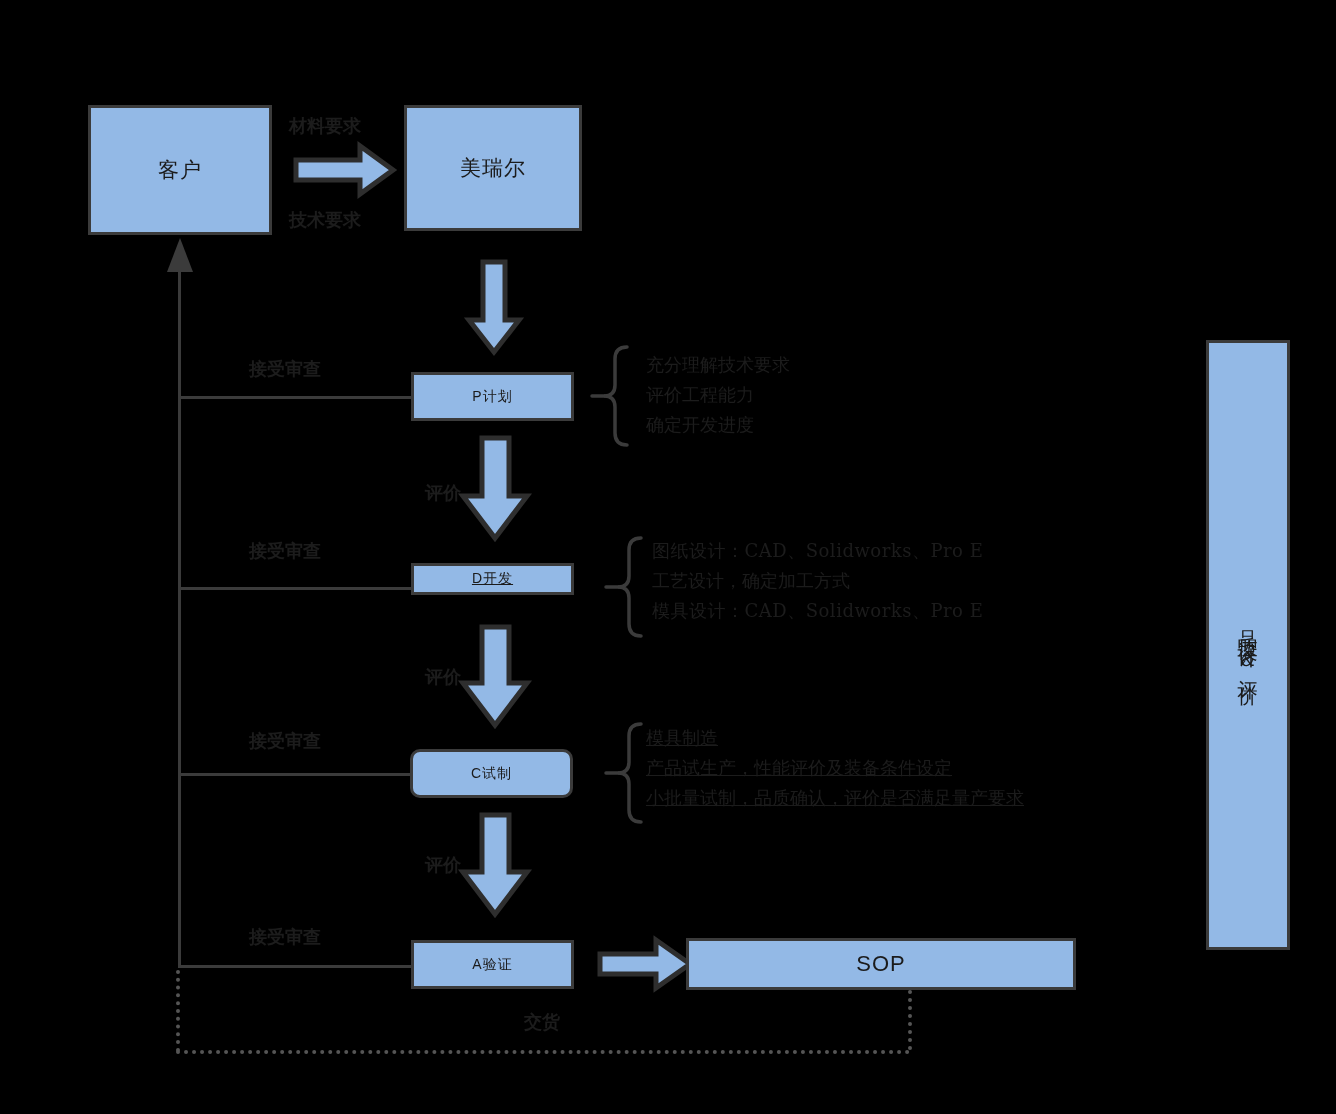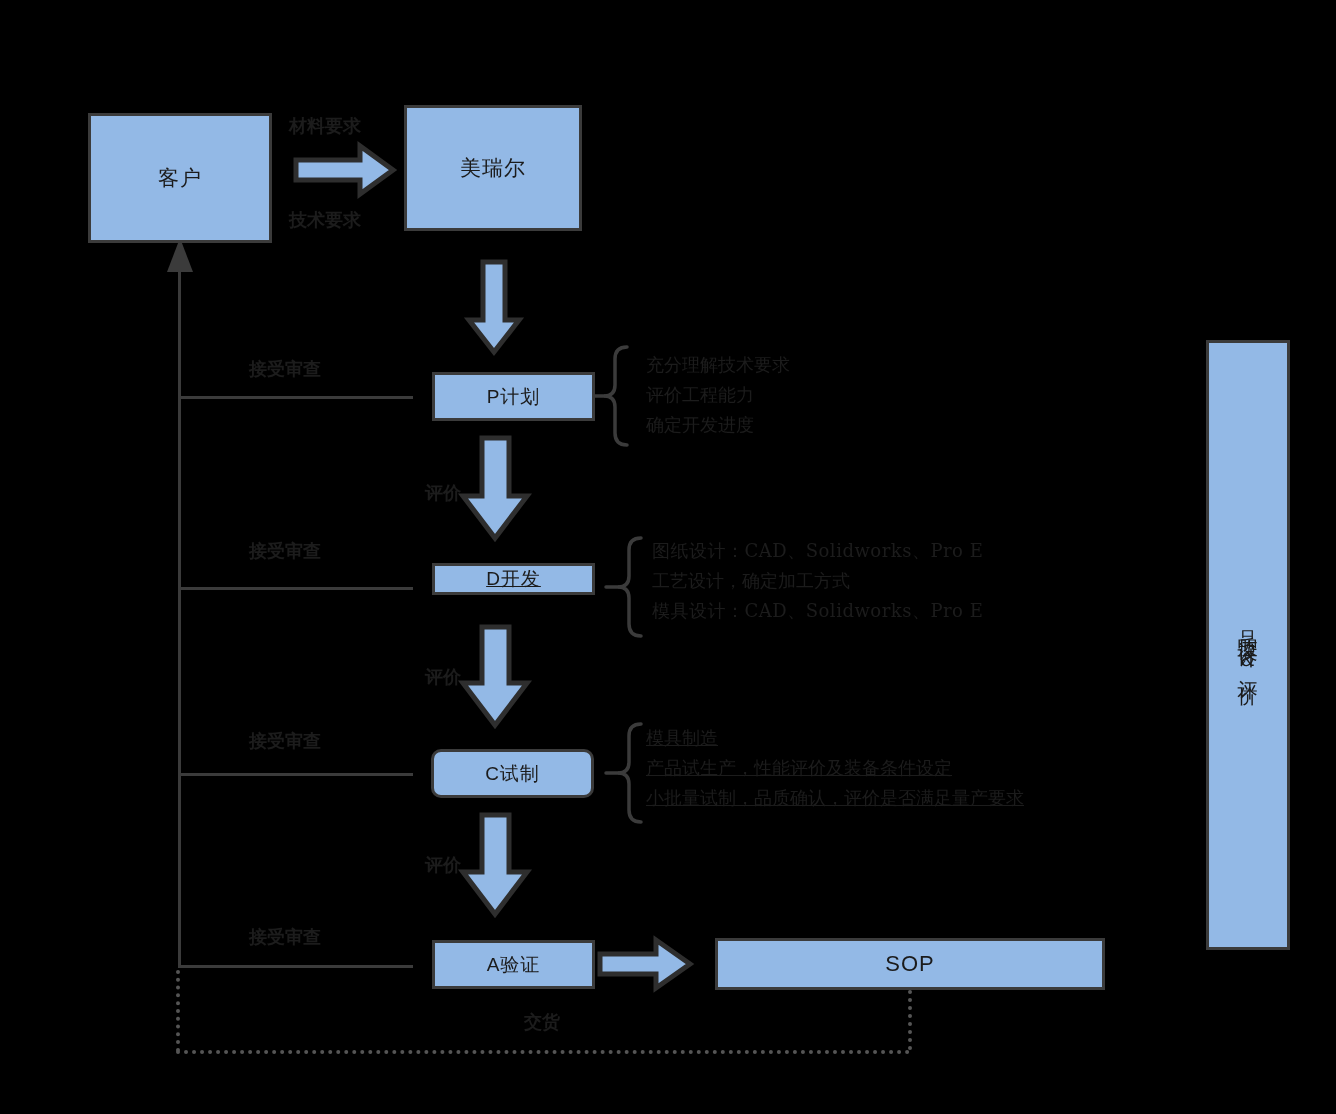--- a/index.html
+++ b/index.html
@@ -23,21 +23,21 @@
     background: #93b9e6;
     border: 3px solid #3b3b3b;
     display: flex;
     align-items: center;
     justify-content: center;
     color: #1b1b1b;
     font-size: 21px;
     letter-spacing: 1px;
     white-space: nowrap;
   }
-  .box.small { font-size: 19px; margin-left: 21px; }
+  .box.small { font-size: 14px; }
 
   .box-vertical {
     position: absolute;
     box-sizing: border-box;
     background: #93b9e6;
     border: 3px solid #3b3b3b;
     display: flex;
     align-items: center;
     justify-content: center;
     color: #1b1b1b;
@@ -154,21 +154,21 @@
       <line class="brace" x1="606" y1="587" x2="618" y2="587"></line>
     </g>
 
     <g>
       <path class="brace" d="M641,724 q-12,0 -12,12 L629,762 q0,11 -11,11 q11,0 11,11 l0,26 q0,12 12,12"></path>
       <line class="brace" x1="606" y1="773" x2="618" y2="773"></line>
     </g>
 
   </svg>
 
-  <div class="box" style="left:88px; top:105px; width:184px; height:130px;margin-top:8px;">
+  <div class="box" style="left:88px; top:105px; width:184px; height:130px;">
     <span>客户</span>
   </div>
 
   <div class="box" style="left:404px; top:105px; width:178px; height:126px;">
     <span>美瑞尔</span>
   </div>
 
   <div class="box small" style="left:411px; top:372px; width:163px; height:49px;">
     <span>P计划</span>
   </div>
@@ -178,21 +178,21 @@
   </div>
 
   <div class="box small" style="left:410px; top:749px; width:163px; height:49px;border-radius:10px;">
     <span>C试制</span>
   </div>
 
   <div class="box small" style="left:411px; top:940px; width:163px; height:49px;">
     <span>A验证</span>
   </div>
 
-  <div class="box" style="left:715px; top:938px; width:390px; height:52px; font-size:22px;">
+  <div class="box" style="left:686px; top:938px; width:390px; height:52px; font-size:22px;">
     <span>SOP</span>
   </div>
 
   <div class="box-vertical" style="left:1206px; top:340px; width:84px; height:610px;">
     <span class="vtext">品质设计＆评价</span>
   </div>
 
   <div class="label" style="left:289px; top:114px;">
     <span>材料要求</span>
   </div>

